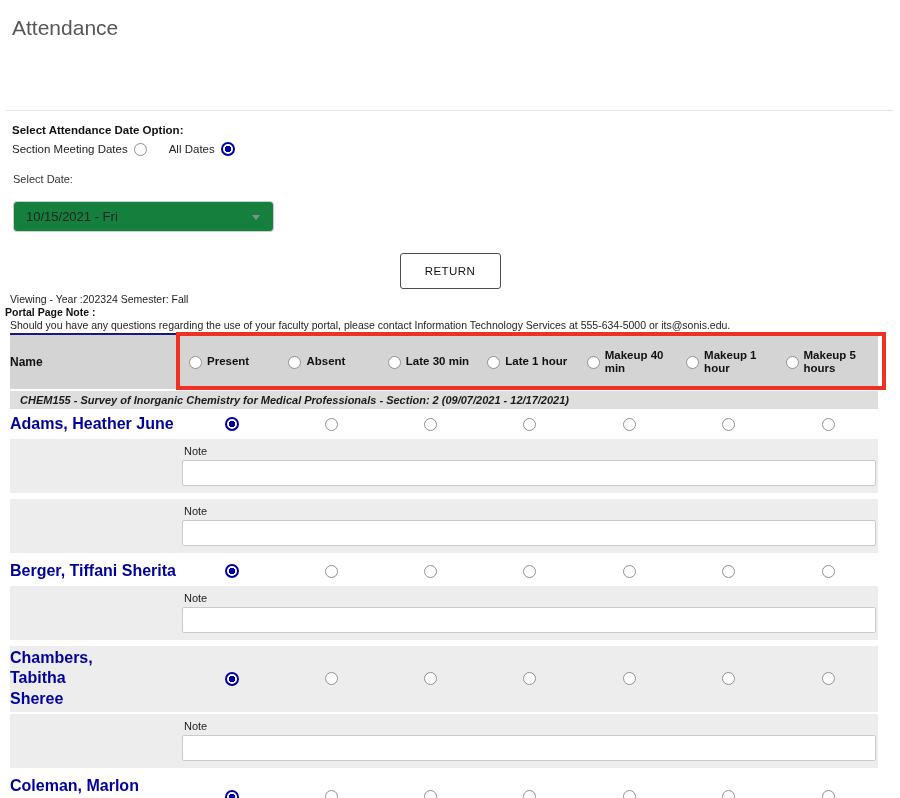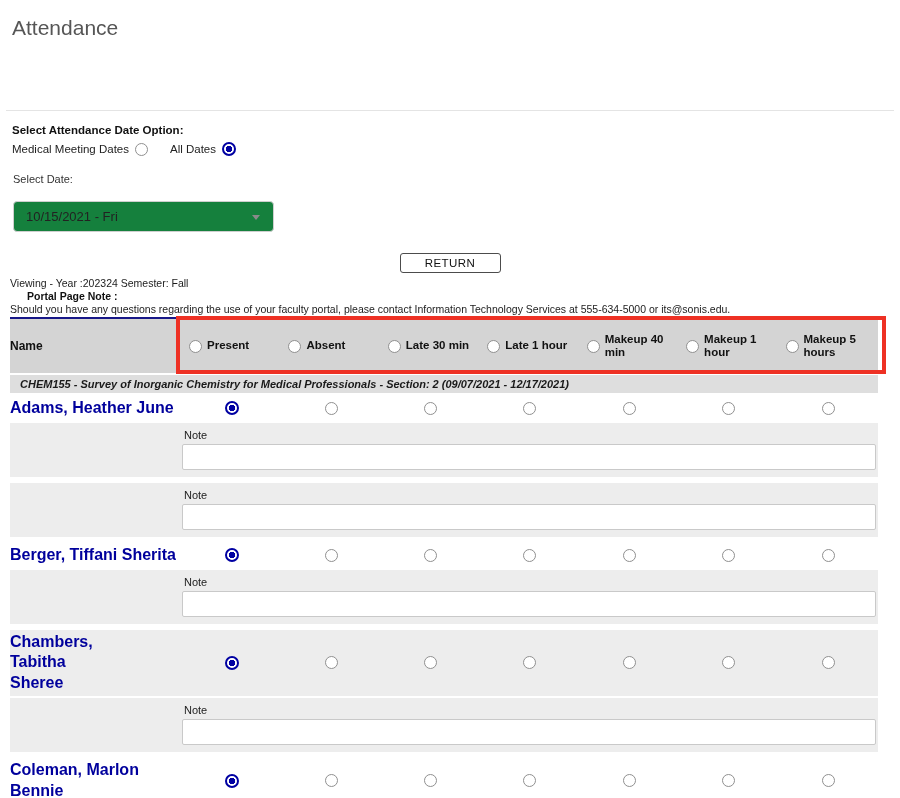--- a/index.html
+++ b/index.html
@@ -53,28 +53,28 @@
     padding-left:12px;cursor:default;
   }
   .caret{
     position:absolute;right:13px;top:13px;
     width:0;height:0;
     border-left:4px solid transparent;border-right:4px solid transparent;
     border-top:5px solid #8a8a8a;
   }
   .btn-row{text-align:center;margin-top:21px;}
   .return-btn{
-    width:101px;height:20px;background:#fff;
+    width:101px;height:36px;background:#fff;
     border:1px solid #4c4c4c;border-radius:3px;
     font-family:"Liberation Sans",sans-serif;
     font-size:11.5px;letter-spacing:.4px;color:#111;
     cursor:pointer;
   }
   .viewing-line{font-size:10.5px;color:#1c1c1c;margin:4px 0 0 10px;}
-  .portal-label{font-size:10.5px;font-weight:bold;color:#111;margin:1px 0 0 27px;}
+  .portal-label{font-size:10.5px;font-weight:bold;color:#111;margin:1px 0 0 5px;}
   .portal-text{font-size:10.5px;color:#1c1c1c;margin:1px 0 0 10px;}
 
   .table-wrap{
     position:relative;
     margin:2px 10px 0 10px;width:868px;
     border-top:2px solid #171787;
   }
   .red-box{
     position:absolute;left:166px;top:-3px;
     width:710px;height:58px;
@@ -132,21 +132,21 @@
 </style>
 </head>
 <body>
 
 <h1 class="page-title">Attendance</h1>
 <hr class="top-rule">
 
 <div class="bold-label">Select Attendance Date Option:</div>
 <div class="date-options" id="date-options">
     <span class="date-option">
-      <span>Medical Meeting Dates</span>
+      <span>Section Meeting Dates</span>
       <div class="radio"></div>
     </span>
     <span class="date-option">
       <span>All Dates</span>
       <div class="radio selected"></div>
     </span>
   </div>
 
 <div class="select-label">Select Date:</div>
 <div class="select-box">

